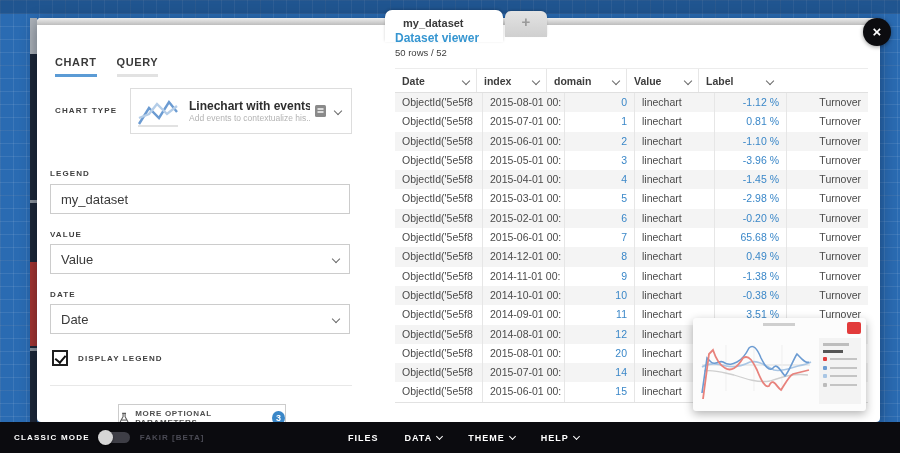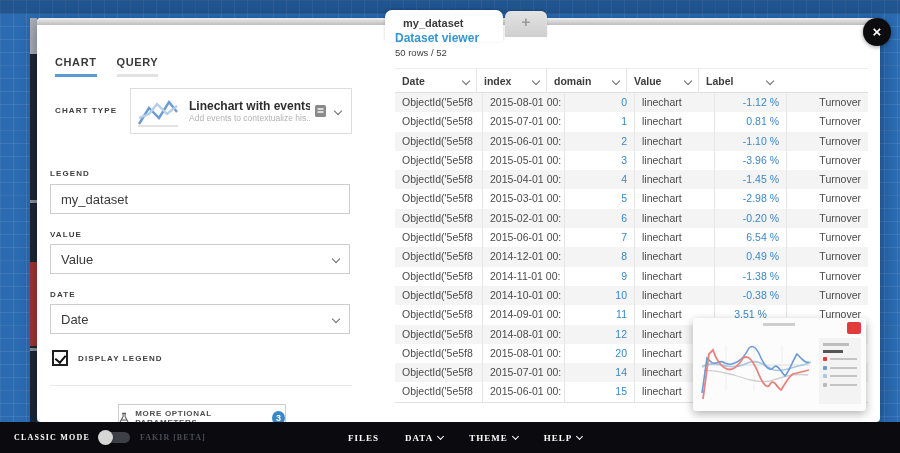--- a/index.html
+++ b/index.html
@@ -77,21 +77,21 @@
   .preview .export { position:absolute; right:5px; top:4px; width:14px; height:12px; border-radius:2px; cursor:pointer; }
   .preview svg.mini { position:absolute; left:3px; top:13px; }
   .pv-legend { position:absolute; right:5px; top:20px; width:42px; height:66px; background:#f3f3f3; padding:3px 4px; }
   .pv-legend .lg-line { height:2.5px; background:#bdbdbd; margin:2px 0 4px 0; width:26px; }
   .pv-legend .lg-line.dark { background:#555; width:20px; height:3.5px; }
   .lg-row { display:flex; align-items:center; gap:3px; margin-bottom:4.5px; }
   .lg-dot { width:4px; height:4px; border-radius:1px; flex:0 0 auto; }
   .lg-bar { height:2px; background:#c4c4c4; flex:1; }
 
   
-  .bottombar { position:absolute; left:0; top:422px; width:900px; height:31px; background:#0b0b0f; z-index:20;font-family:Liberation Serif, serif; }
+  .bottombar { position:absolute; left:0; top:422px; width:900px; height:31px; background:#0b0b0f; z-index:20; }
   .bb-left { position:absolute; left:14px; top:0; height:31px; display:flex; align-items:center; gap:10px; }
   .bb-classic { font-size:8px; font-weight:bold; color:#fff; letter-spacing:1.2px; }
   .toggle { position:relative; width:30px; height:11px; border-radius:6px; background:#3e3e46; cursor:pointer; }
   .toggle .knob { position:absolute; left:-2px; top:-2px; width:15px; height:15px; border-radius:50%; background:#d6d6d6; box-shadow:0 1px 2px rgba(0,0,0,.5); }
   .bb-fakir { font-size:8px; font-weight:bold; color:#4b4b55; letter-spacing:1px; }
   .bb-menu { position:absolute; left:348px; top:0; height:31px; display:flex; align-items:center; gap:26px; }
   .bb-item { display:flex; align-items:center; gap:5px; font-size:9px; font-weight:bold; color:#fff; letter-spacing:1px; cursor:pointer; }
   .bb-item .chev { margin-top:-3px; }
 </style>
 </head>
@@ -256,21 +256,21 @@
             <div class="td num" style="width: 70px; color: rgb(58, 135, 200);">6</div>
             <div class="td" style="width: 80px;">linechart</div>
             <div class="td num" style="width: 72px; color: rgb(58, 135, 200);">-0.20 %</div>
             <div class="td" style="width: 81px;">Turnover</div>
           </div>
           <div class="tr">
             <div class="td" style="width: 88px;">ObjectId('5e5f8</div>
             <div class="td" style="width: 82px;">2015-06-01 00:</div>
             <div class="td num" style="width: 70px; color: rgb(58, 135, 200);">7</div>
             <div class="td" style="width: 80px;">linechart</div>
-            <div class="td num" style="width: 72px; color: rgb(58, 135, 200);">6.54 %</div>
+            <div class="td num" style="width: 72px; color: rgb(58, 135, 200);">65.68 %</div>
             <div class="td" style="width: 81px;">Turnover</div>
           </div>
           <div class="tr alt">
             <div class="td" style="width: 88px;">ObjectId('5e5f8</div>
             <div class="td" style="width: 82px;">2014-12-01 00:</div>
             <div class="td num" style="width: 70px; color: rgb(58, 135, 200);">8</div>
             <div class="td" style="width: 80px;">linechart</div>
             <div class="td num" style="width: 72px; color: rgb(58, 135, 200);">0.49 %</div>
             <div class="td" style="width: 81px;">Turnover</div>
           </div>
@@ -288,21 +288,21 @@
             <div class="td num" style="width: 70px; color: rgb(58, 135, 200);">10</div>
             <div class="td" style="width: 80px;">linechart</div>
             <div class="td num" style="width: 72px; color: rgb(58, 135, 200);">-0.38 %</div>
             <div class="td" style="width: 81px;">Turnover</div>
           </div>
           <div class="tr">
             <div class="td" style="width: 88px;">ObjectId('5e5f8</div>
             <div class="td" style="width: 82px;">2014-09-01 00:</div>
             <div class="td num" style="width: 70px; color: rgb(58, 135, 200);">11</div>
             <div class="td" style="width: 80px;">linechart</div>
-            <div class="td num" style="width: 72px; color: rgb(58, 135, 200); text-align: center;">3.51 %</div>
+            <div class="td num" style="width: 72px; color: rgb(58, 135, 200);">3.51 %</div>
             <div class="td" style="width: 81px;">Turnover</div>
           </div>
           <div class="tr alt">
             <div class="td" style="width: 88px;">ObjectId('5e5f8</div>
             <div class="td" style="width: 82px;">2014-08-01 00:</div>
             <div class="td num" style="width: 70px; color: rgb(58, 135, 200);">12</div>
             <div class="td" style="width: 80px;">linechart</div>
             <div class="td num" style="width: 72px; color: rgb(58, 135, 200);"></div>
             <div class="td" style="width: 81px;"></div>
           </div>

